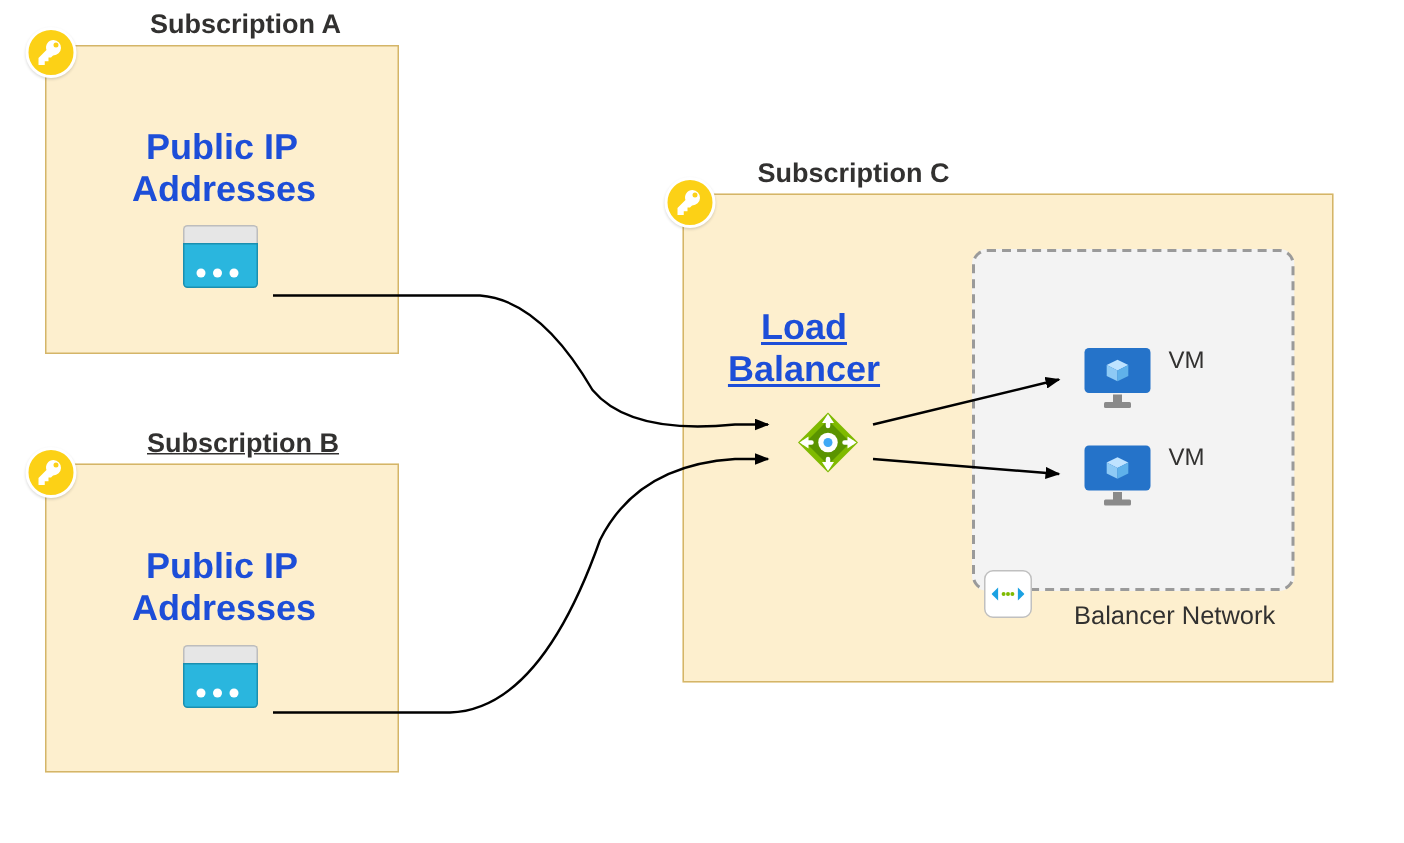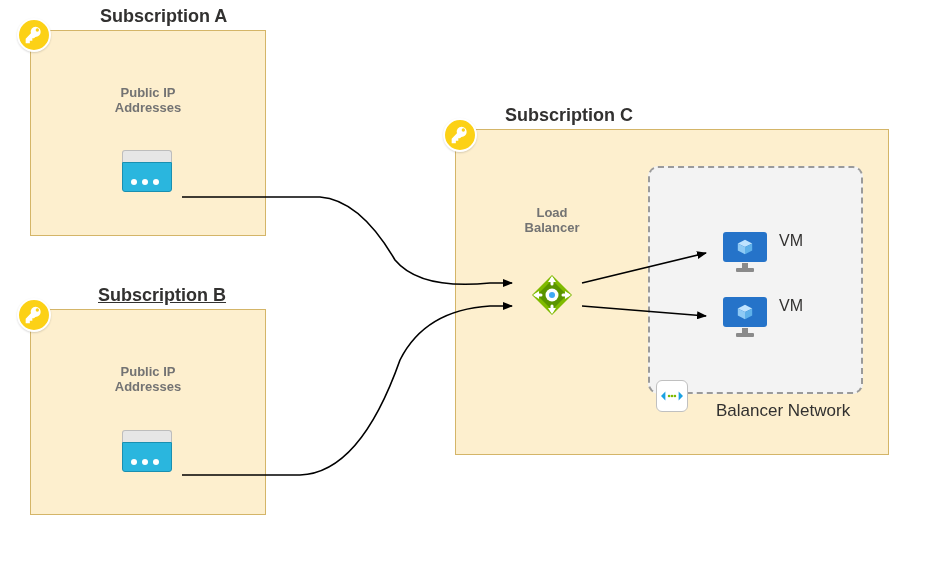--- a/index.html
+++ b/index.html
@@ -18,23 +18,23 @@
   }
   .sub-title {
     position: absolute;
     font-weight: 600;
     font-size: 18px;
     color: #323130;
   }
   .box-label {
     position: absolute;
     font-weight: 600;
-    font-size: 13px;
+    font-size: 24px;
     text-align: center;
-    color: #737373;
+    color: #1d4ed8;
     width: 120px;
   }
   .key-badge {
     position: absolute;
     width: 34px; height: 34px;
     border-radius: 50%;
     background: #fcd116;
     border: 2px solid #fff;
     box-shadow: 0 1px 2px rgba(0,0,0,0.15);
     display: flex;
@@ -163,21 +163,21 @@
 </div>
 
 <div class="sub-box" style="left:455px; top:129px; width:434px; height:326px;"></div>
 <div class="sub-title" style="left:505px; top:105px;">Subscription C</div>
 <div class="key-badge" style="left:443px; top:118px;">
   <svg viewBox="0 0 24 24">
       <path fill="#fff" d="M14 2a6 6 0 0 0-5.65 8L2 16.35V22h5v-3h3v-3h2l1.65-1.65A6 6 0 1 0 14 2zm2 6a2 2 0 1 1 2-2 2 2 0 0 1-2 2z"></path>
     </svg>
 </div>
 
-<div class="box-label" style="left:492px; top:205px; white-space:pre-line;">Load
+<div class="box-label" style="left:476px; top:205px; white-space:pre-line;text-decoration:underline;">Load
 Balancer</div>
 
 <div class="lb-icon" style="left:530px; top:273px;">
   <svg viewBox="0 0 44 44">
     <polygon points="22,2 42,22 22,42 2,22" fill="#7fba00"></polygon>
     <polygon points="22,7 37,22 22,37 7,22" fill="#5a9400"></polygon>
     <path d="M22 11 L22 6 M22 33 L22 38 M11 22 L6 22 M33 22 L38 22" stroke="#fff" stroke-width="3" stroke-linecap="round"></path>
     <polygon points="22,3 26,9 18,9" fill="#fff"></polygon>
     <polygon points="22,41 18,35 26,35" fill="#fff"></polygon>
     <polygon points="3,22 9,18 9,26" fill="#fff"></polygon>

